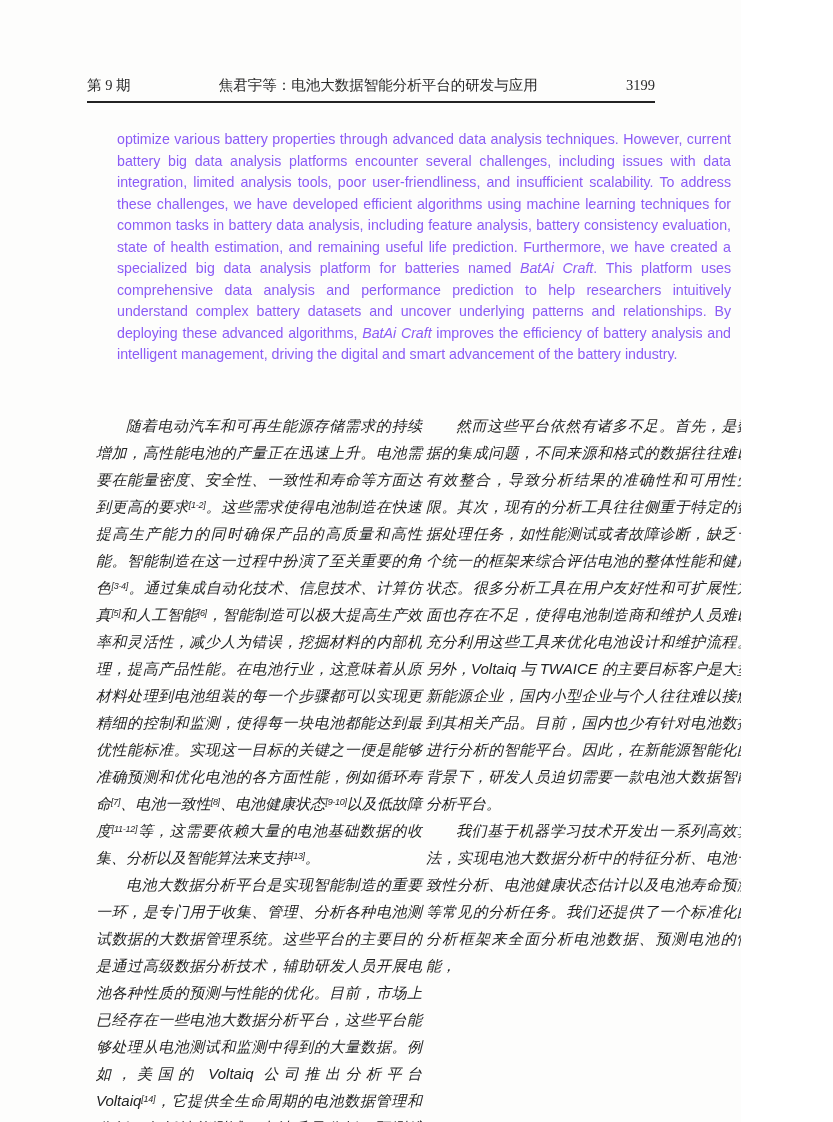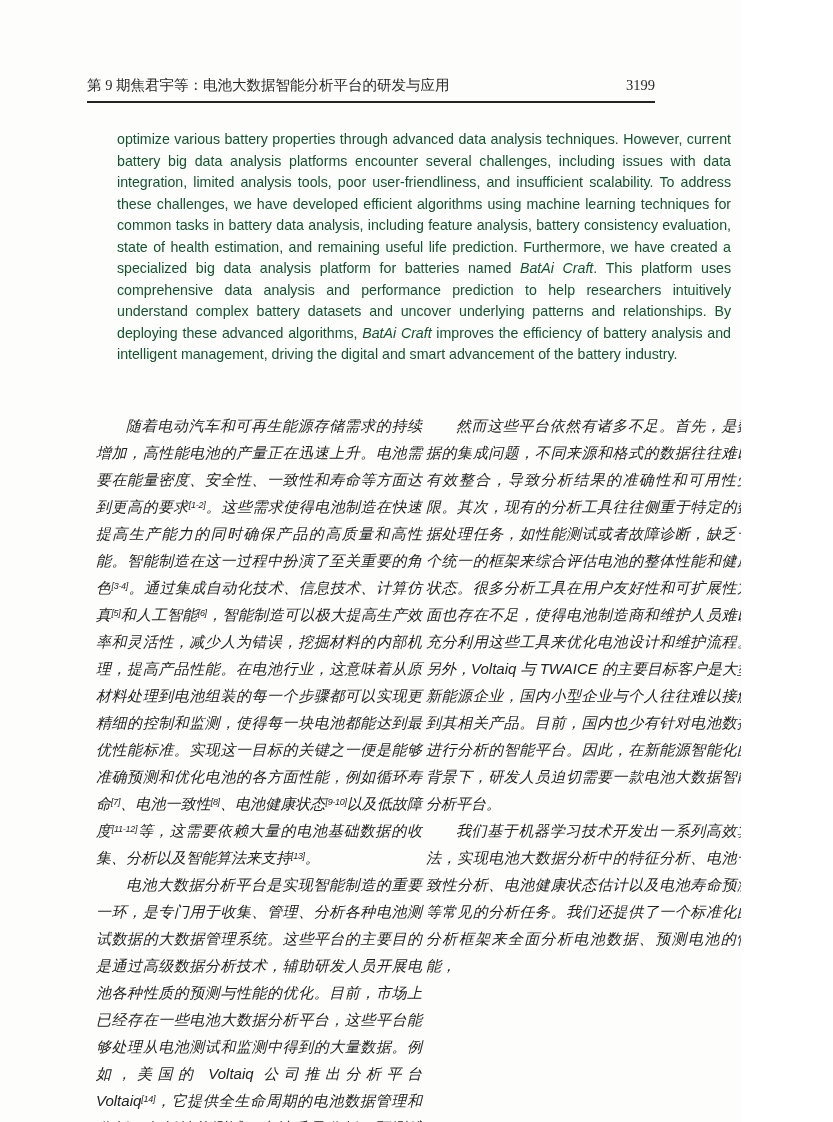--- a/index.html
+++ b/index.html
@@ -22,41 +22,41 @@
     top: 76px;
     left: 87px;
     right: 86px;
     display: flex;
     justify-content: space-between;
     align-items: baseline;
     font-family: "Liberation Serif", "DejaVu Serif", serif;
     font-size: 14.5px;
     color: #2a2a2a;
   }
-  .running-head .head-title { text-align: left; flex: 1; }
+  .running-head .head-title { text-align: center; flex: 1; }
   .head-rule {
     position: absolute;
     top: 101px;
     left: 87px;
     right: 86px;
     height: 0;
     border-top: 2px solid #232323;
   }
 
   
   .abstract-block {
     position: absolute;
     top: 129px;
     left: 117px;
     width: 614px;
     font-family: "Liberation Sans", sans-serif;
     font-size: 14.2px;
     line-height: 21.5px;
     text-align: justify;
-    color: #14532d;
+    color: #8b5cf6;
   }
   .abstract-block .para { margin: 0; }
   .keywords-line {
     padding-left: 80px;
     text-indent: -80px;
     text-align: justify;
   }
   .keywords-label { font-weight: bold; }
 
   

